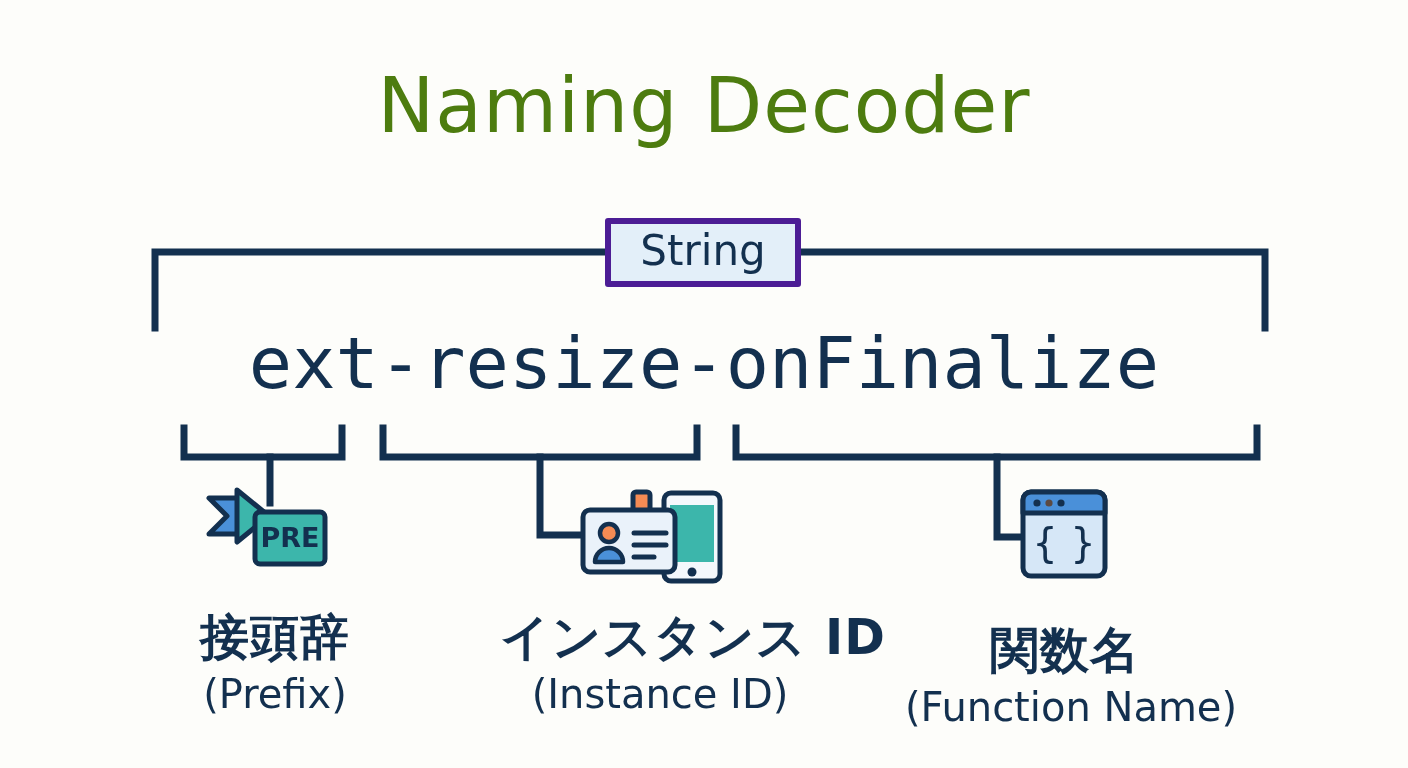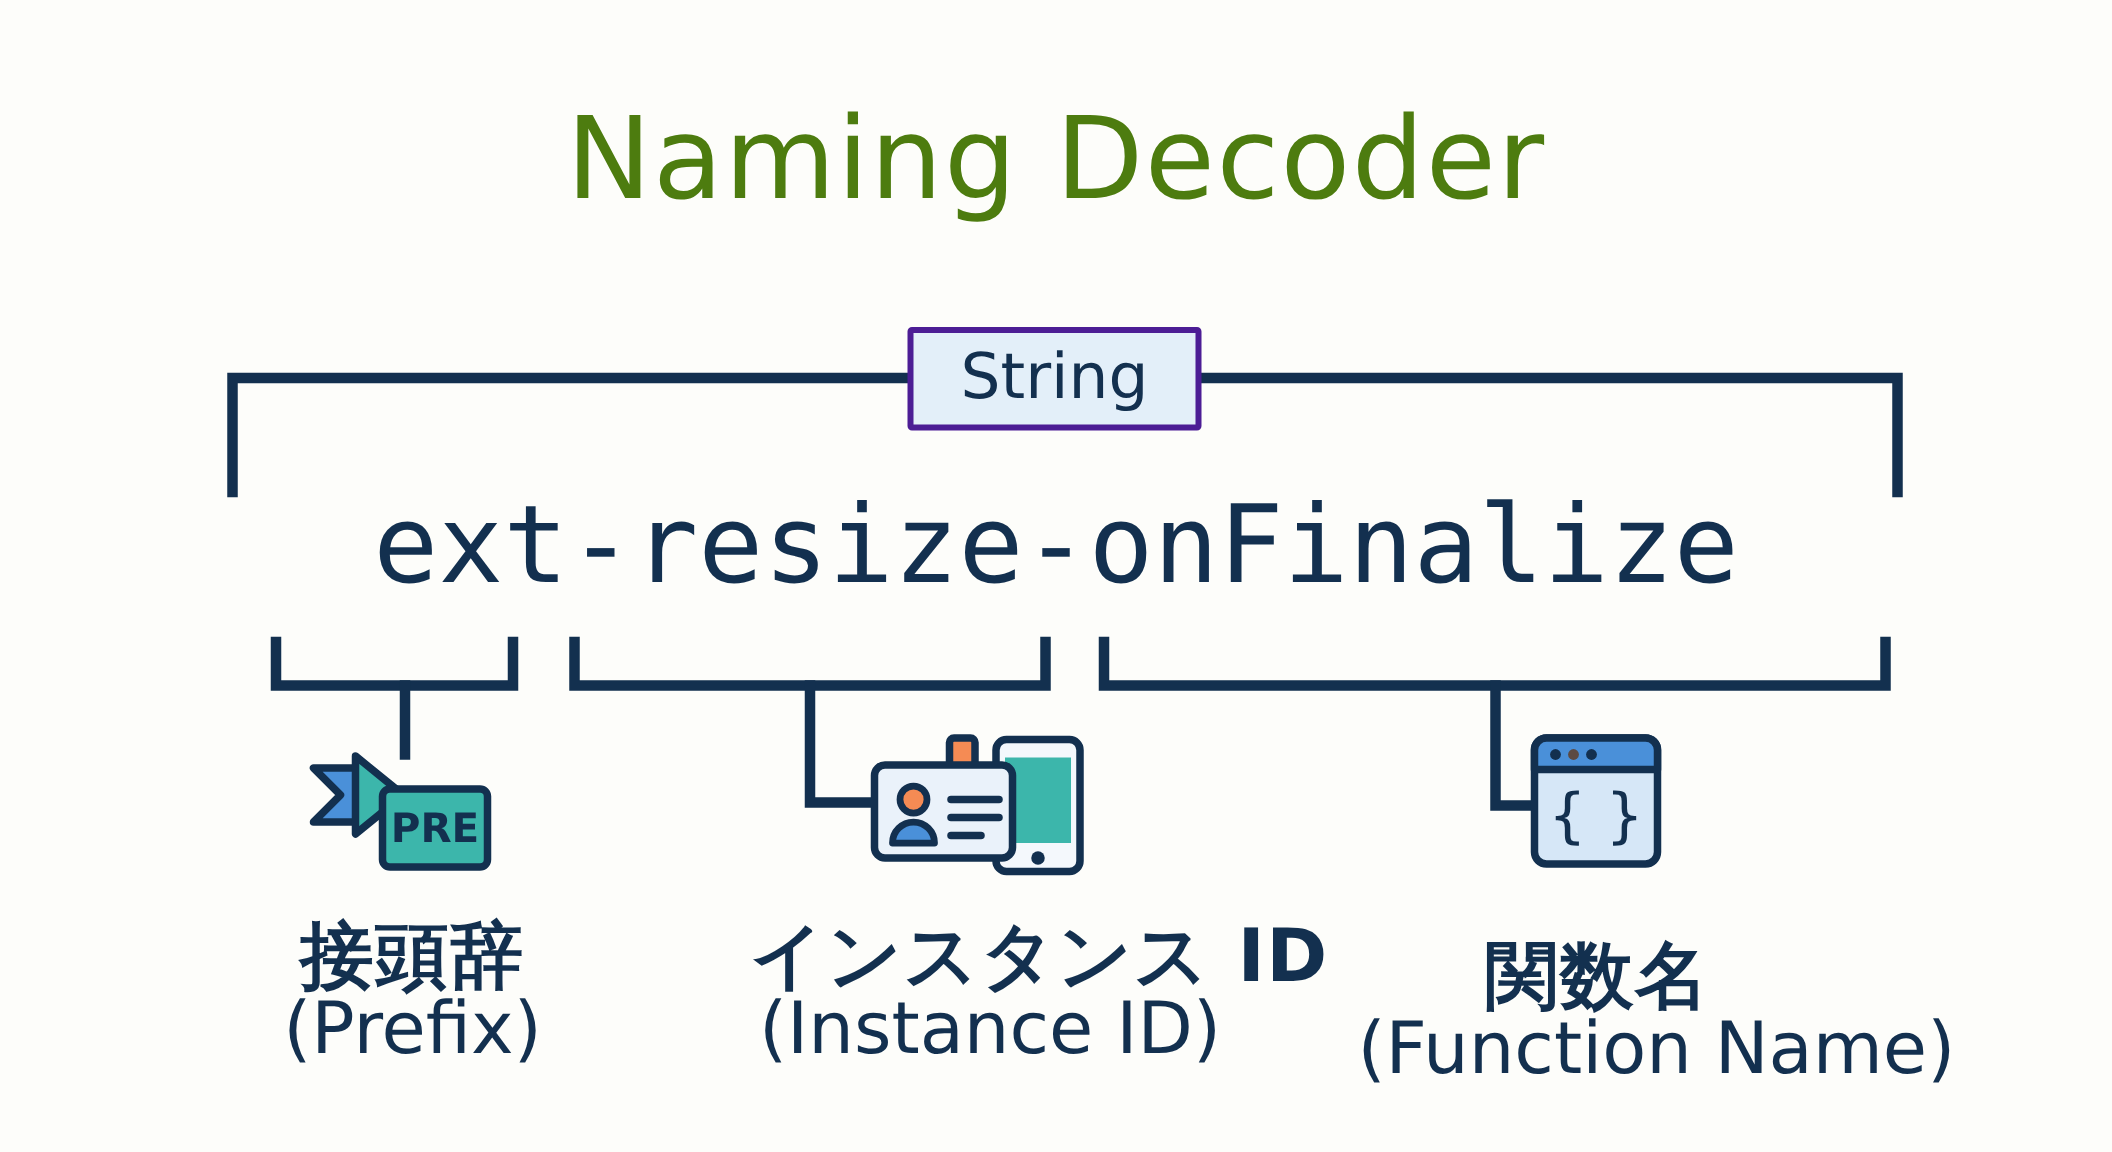--- a/index.html
+++ b/index.html
@@ -45,21 +45,21 @@
   }
 
   
   #string-box {
     position: absolute;
     left: 605px;
     top: 218px;
     width: 196px;
     height: 69px;
     background: #e3eff9;
-    border: 4px solid #4c1d95;
+    border: 6px solid #4c1d95;
     border-radius: 3px;
     box-sizing: border-box;
     display: flex;
     align-items: center;
     justify-content: center;
   }
   #string-box .label {
     font-family: "DejaVu Sans", sans-serif;
     font-size: 42px;
     color: #13304f;
@@ -99,22 +99,23 @@
     display: block;
     font-family: "DejaVu Sans", sans-serif;
     font-size: 49px;
     font-weight: 700;
     letter-spacing: 1px;
     white-space: nowrap;
     margin-top: 20px;
   }
   .caption .en {
     display: block;
-    font-family: "DejaVu Sans", sans-serif;
-    font-size: 48px;
+    margin-top: 12px;
+    font-family: "DejaVu Sans", sans-serif;
+    font-size: 40px;
     font-weight: 400;
     white-space: nowrap;
   }
 </style>
 </head>
 <body>
 
 <div id="canvas">
 
   <svg class="layer-svg" viewBox="0 0 1408 768">
@@ -135,21 +136,21 @@
   </svg>
 
   <div id="title">Naming Decoder</div>
 
   <div id="string-box">
     <span class="label">String</span>
   </div>
 
   <div id="code-string">ext-resize-onFinalize</div>
 
-  <div class="icon-wrap" style="left:203px; top:498px; width:128px; height:86px;">
+  <div class="icon-wrap" style="left:203px; top:484px; width:128px; height:86px;">
     <svg width="128" height="86" viewBox="0 0 128 86">
 
       <path d="M 6 14 L 34 14 L 52 32 L 34 50 L 6 50 L 24 32 Z" fill="#4a90d9" stroke="#13304f" stroke-width="5" stroke-linejoin="round"></path>
 
       <path d="M 34 6 L 66 32 L 34 58 Z" fill="#3cb6ab" stroke="#13304f" stroke-width="5" stroke-linejoin="round"></path>
 
       <rect x="52" y="28" width="70" height="52" rx="5" fill="#3cb6ab" stroke="#13304f" stroke-width="5"></rect>
       <text x="87" y="63" text-anchor="middle" font-family="DejaVu Sans, sans-serif" font-size="27" font-weight="700" fill="#13304f">PRE</text>
     </svg>
   </div>

